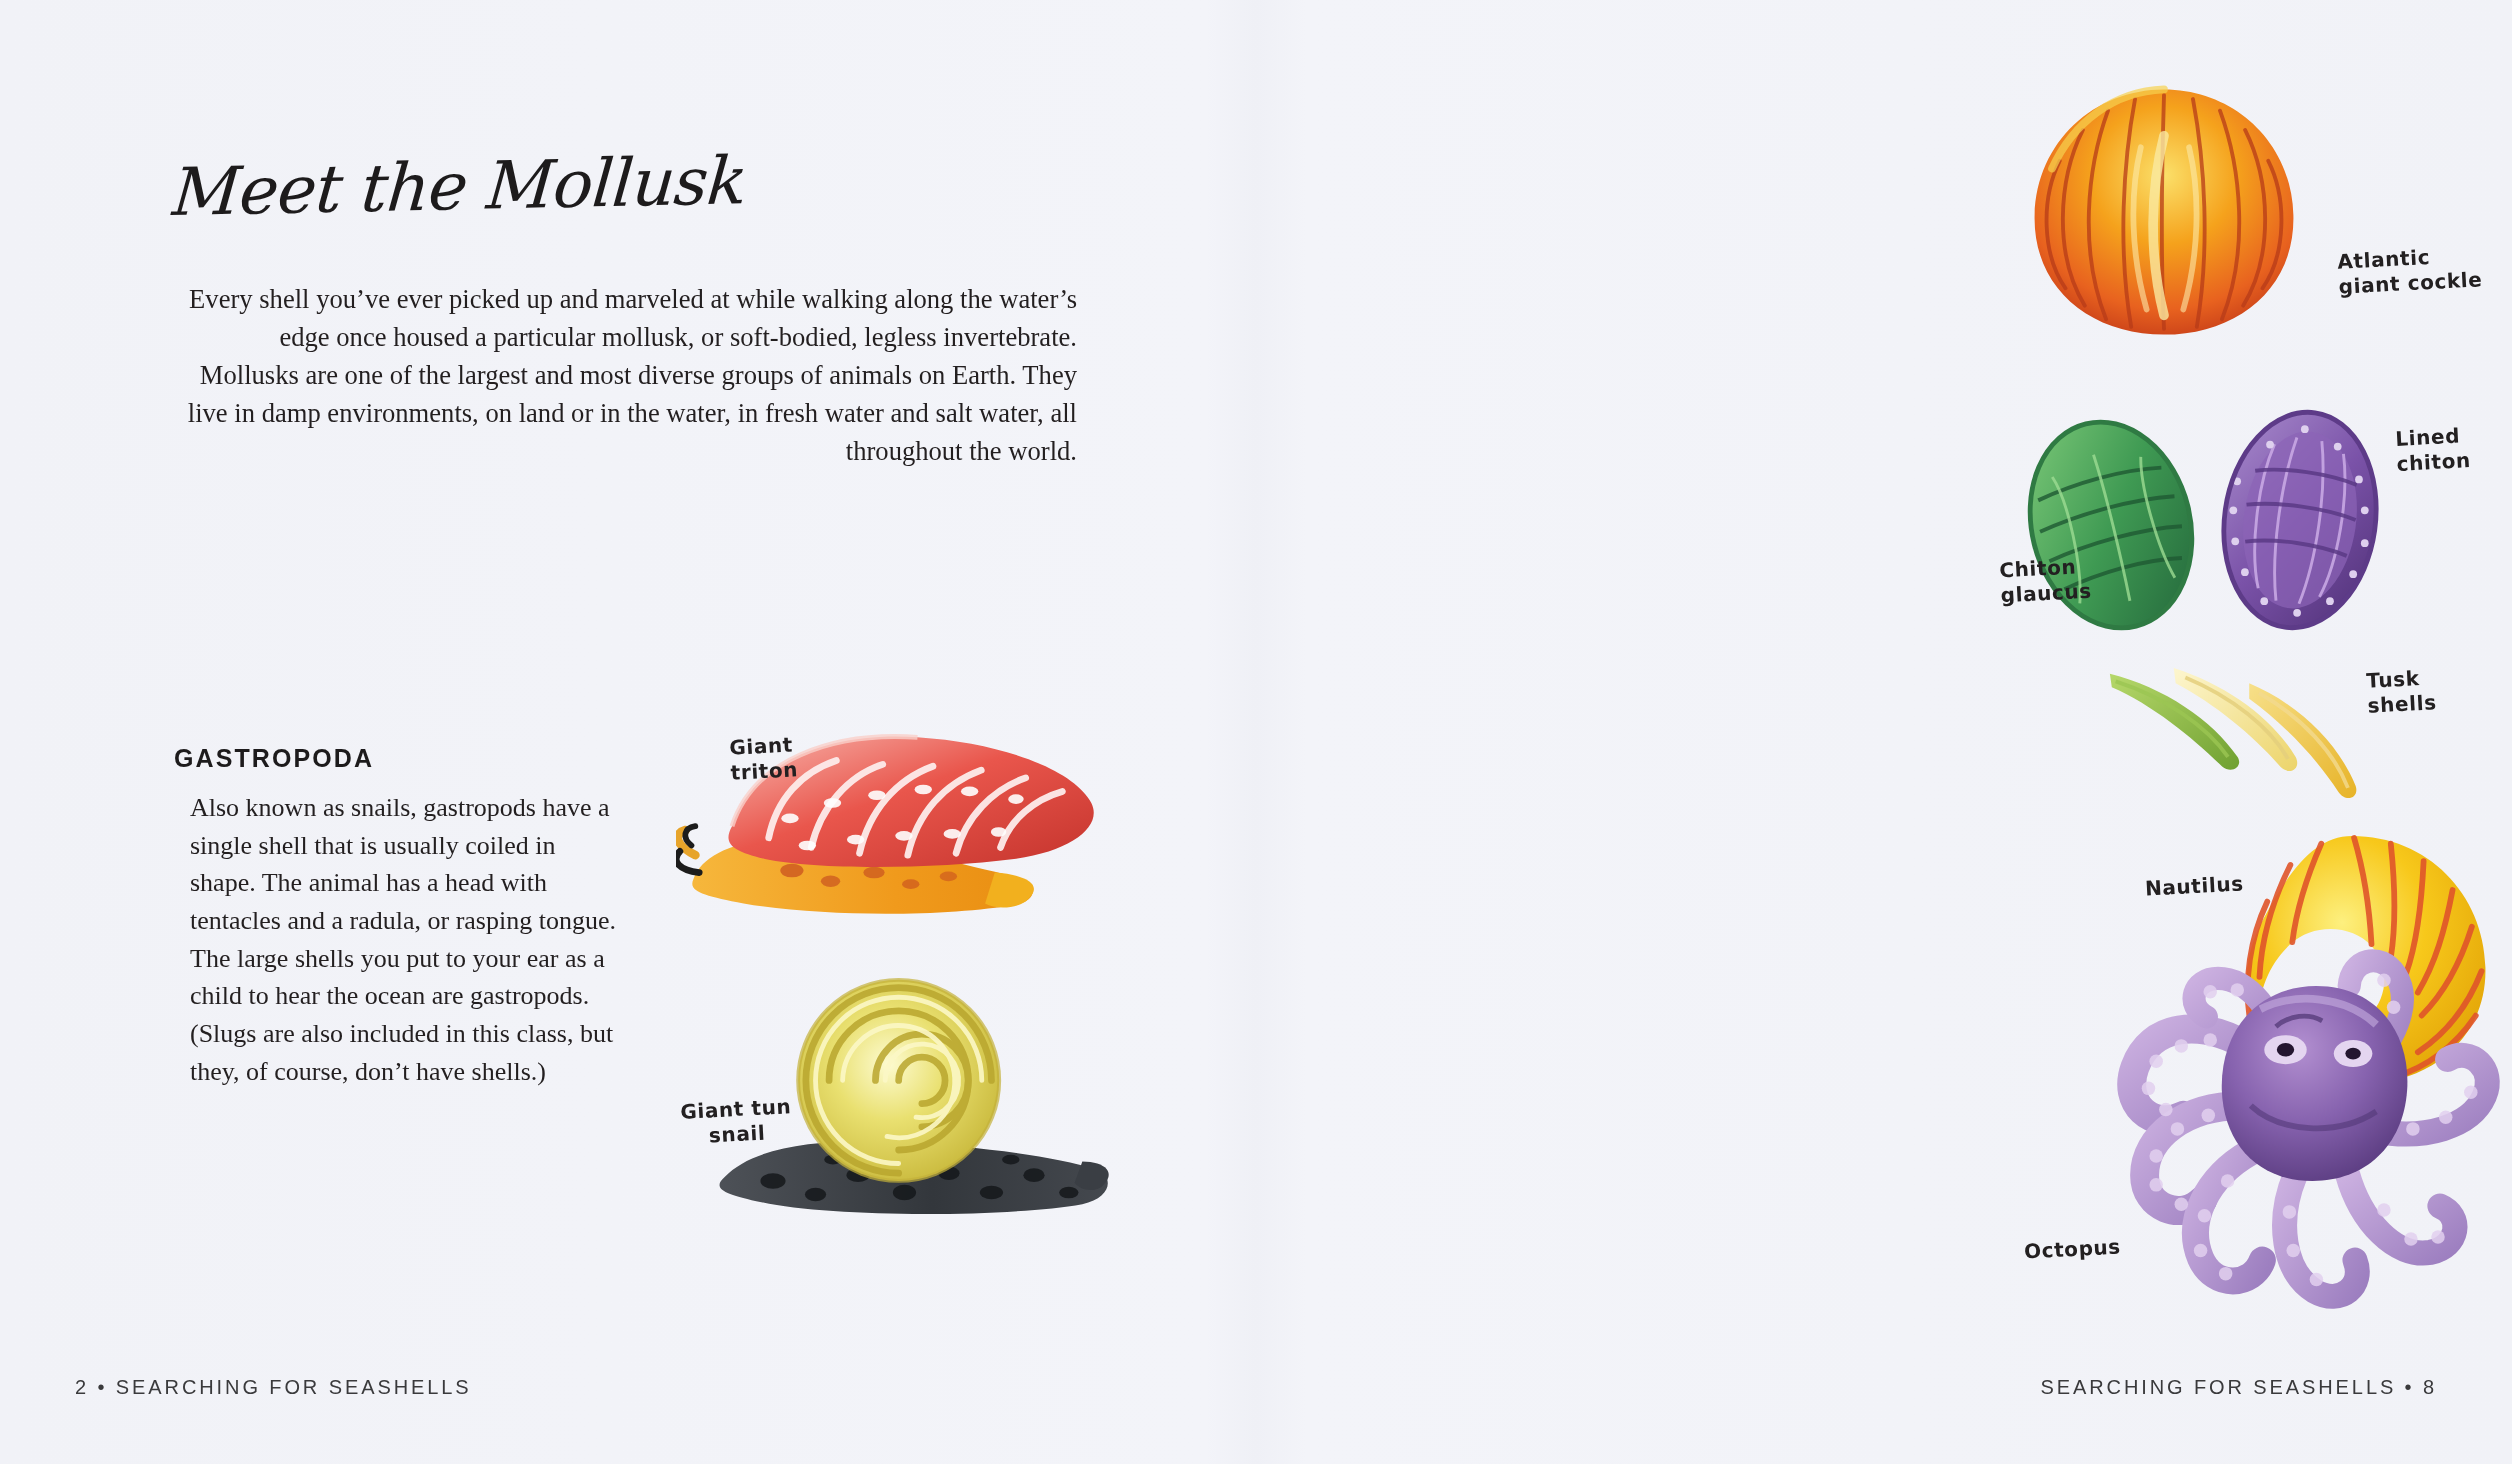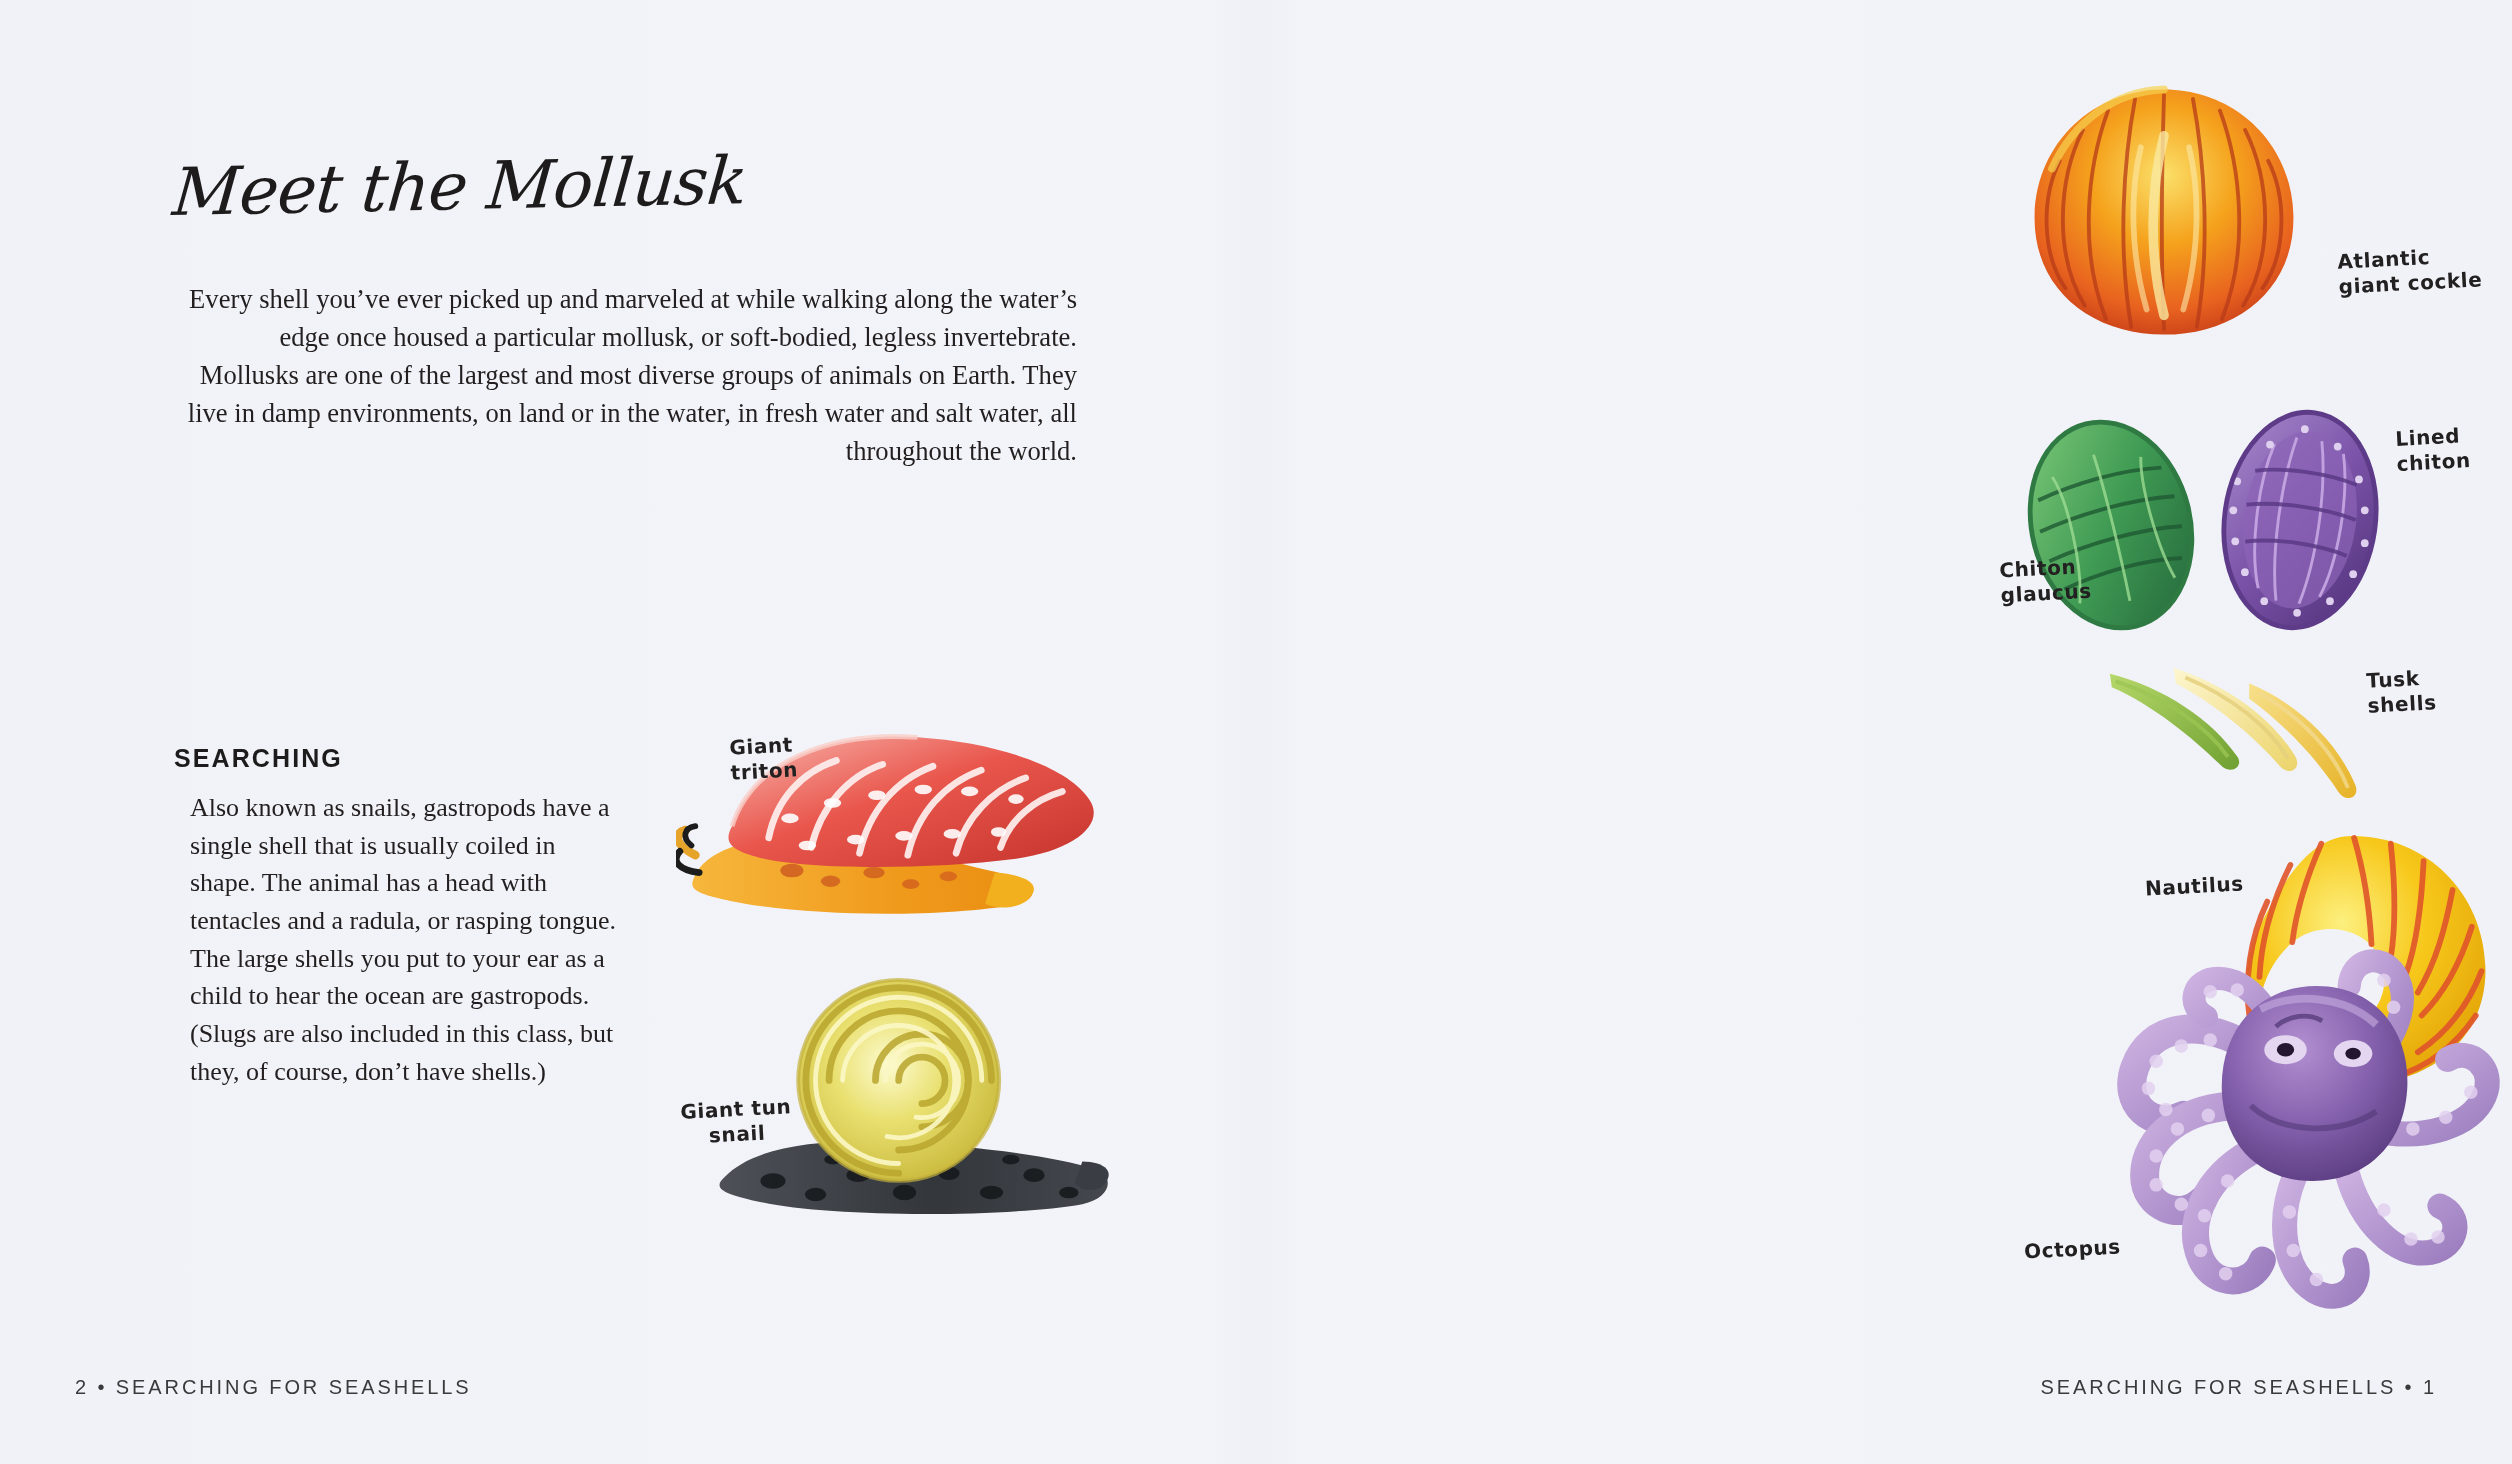--- a/index.html
+++ b/index.html
@@ -103,21 +103,21 @@
 
   <div class="page-left">
 
     <div class="title">Meet the Mollusk</div>
 
     <div class="intro">
       <p>Every shell you’ve ever picked up and marveled at while walking along the water’s edge once housed a particular mollusk, or soft-bodied, legless invertebrate. Mollusks are one of the largest and most diverse groups of animals on Earth. They live in damp environments, on land or in the water, in fresh water and salt water, all throughout the world.</p>
     </div>
 
     <div class="gastropoda-block">
-      <h2 class="sec-head">SEARCHING</h2>
+      <h2 class="sec-head">GASTROPODA</h2>
       <p class="sec-body">Also known as snails, gastropods have a single shell that is usually coiled in shape. The animal has a head with tentacles and a radula, or rasping tongue. The large shells you put to your ear as a child to hear the ocean are gastropods. (Slugs are also included in this class, but they, of course, don’t have shells.)</p>
     </div>
 
     <svg class="art" style="left:676px; top:710px;" width="425" height="242" viewBox="0 0 440 250">
       <defs>
         <linearGradient id="tritonShell" x1="0" y1="0" x2="1" y2="1">
           <stop offset="0%" stop-color="#f8b6ae"></stop>
           <stop offset="45%" stop-color="#e9564c"></stop>
           <stop offset="100%" stop-color="#c4332c"></stop>
         </linearGradient>
@@ -443,16 +443,16 @@
       <ellipse cx="186" cy="122" rx="9" ry="7" fill="#241630"></ellipse>
       <ellipse cx="256" cy="126" rx="20" ry="14" fill="#e4d5f0"></ellipse>
       <ellipse cx="256" cy="126" rx="8" ry="6" fill="#241630"></ellipse>
       <path d="M176,98 C190,86 210,84 224,92" stroke="#4f3472" stroke-width="5" fill="none" opacity=".7"></path>
       <path d="M150,180 C180,208 240,212 280,186" stroke="#4f3472" stroke-width="6" fill="none" opacity=".55"></path>
       <path d="M160,80 C196,62 248,66 280,96" stroke="#c6aee0" stroke-width="8" fill="none" opacity=".6"></path>
     </svg>
 
     <div class="cap" style="left:768px; top:1237px;">Octopus</div>
 
-    <div class="footer footer-right">SEARCHING FOR SEASHELLS • 1</div>
+    <div class="footer footer-right">SEARCHING FOR SEASHELLS • 8</div>
   </div>
 </div>
 
 
 </body></html>

